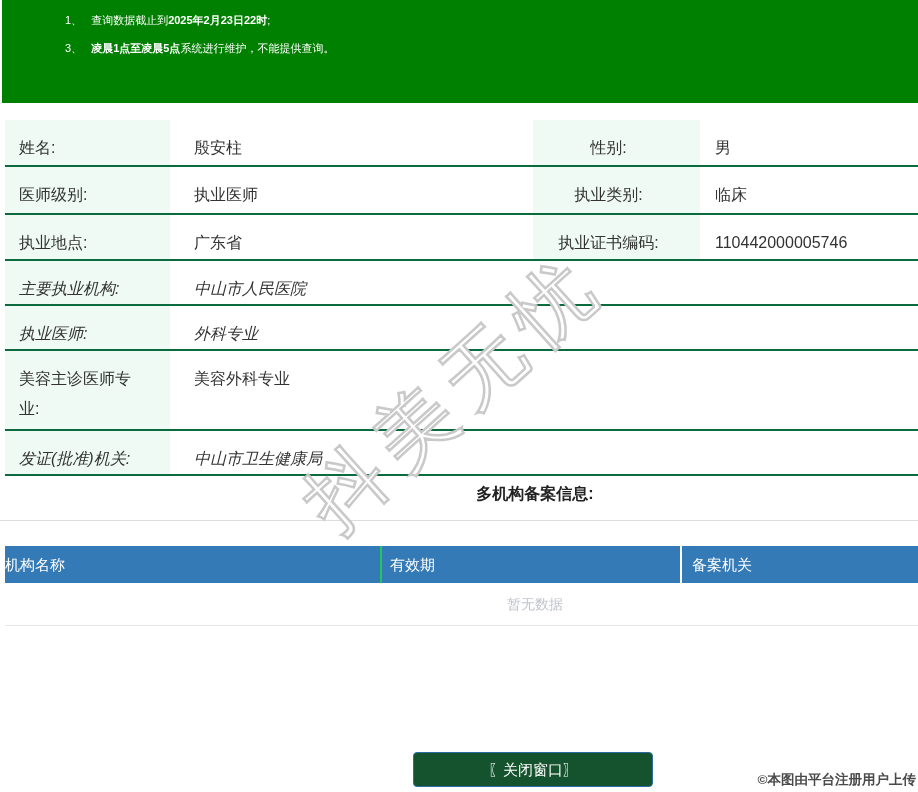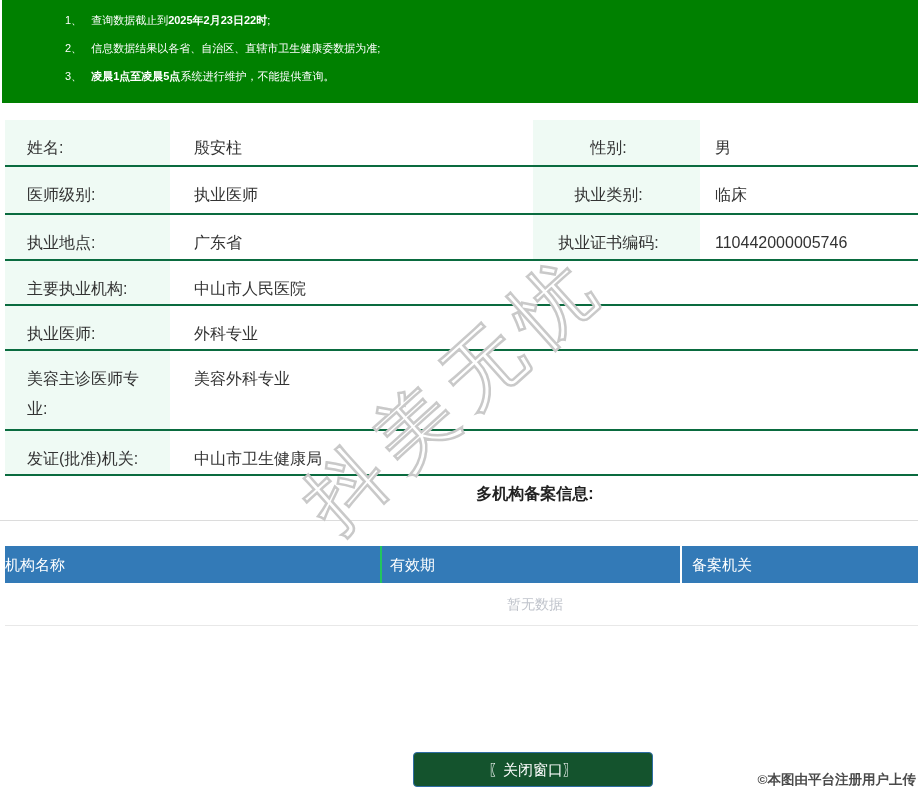--- a/index.html
+++ b/index.html
@@ -23,26 +23,26 @@
   
   table.profile {
     position: absolute; top: 120px; left: 5px; width: 1060px;
     border-collapse: collapse; table-layout: fixed;
   }
   table.profile td {
     border-bottom: 2px solid #0a6b3f;
     vertical-align: top; padding-top: 13px;
     font-size: 16px; color: #333; line-height: 30px;
   }
-  table.profile td.lbl  { background: #effaf4; padding-left: 22px; padding-right: 28px; }
+  table.profile td.lbl  { background: #effaf4; padding-left: 14px; padding-right: 28px; }
   table.profile td.lbl2 { padding-left: 12px; text-align: center; }
   table.profile td.val  { padding-left: 24px; background: transparent; }
   table.profile td.val2 { padding-left: 15px; }
   tr.h46 td { height: 46px; } tr.h48 td { height: 48px; }
-  tr.h45 td { height: 45px; } tr.h80 td { height: 80px; }
+  tr.h45 td { height: 45px; font-style: italic; } tr.h80 td { height: 80px; }
 
   
   .section-title {
     position: absolute; top: 484px; left: 5px; width: 1060px;
     text-align: center; font-size: 16px; font-weight: bold; color: #222;
   }
   .divider { position: absolute; top: 520px; left: 0; width: 918px; height: 0; border-top: 1px solid #dcdcdc; }
 
   
   .rec-header {
@@ -81,21 +81,20 @@
     text-shadow: -1px -1px 0 #fff, 1px -1px 0 #fff, -1px 1px 0 #fff, 1px 1px 0 #fff;
   }
 </style>
 </head>
 <body>
 
 <div class="page">
 
   <div class="banner">
     <p><span class="num">1、</span><span>查询数据截止到</span><b>2025年2月23日22时</b><span>;</span></p>
-    <p><span class="num">2、</span><span>信息数据结果以各省、自治区、直辖市卫生健康委数据为准;</span></p>
     <p><span class="num">3、</span><b>凌晨1点至凌晨5点</b><span>系统进行维护，不能提供查询。</span></p>
   </div>
 
   <table class="profile">
     <colgroup>
         <col style="width:165px">
         <col style="width:363px">
         <col style="width:167px">
         <col style="width:365px">
       </colgroup>

